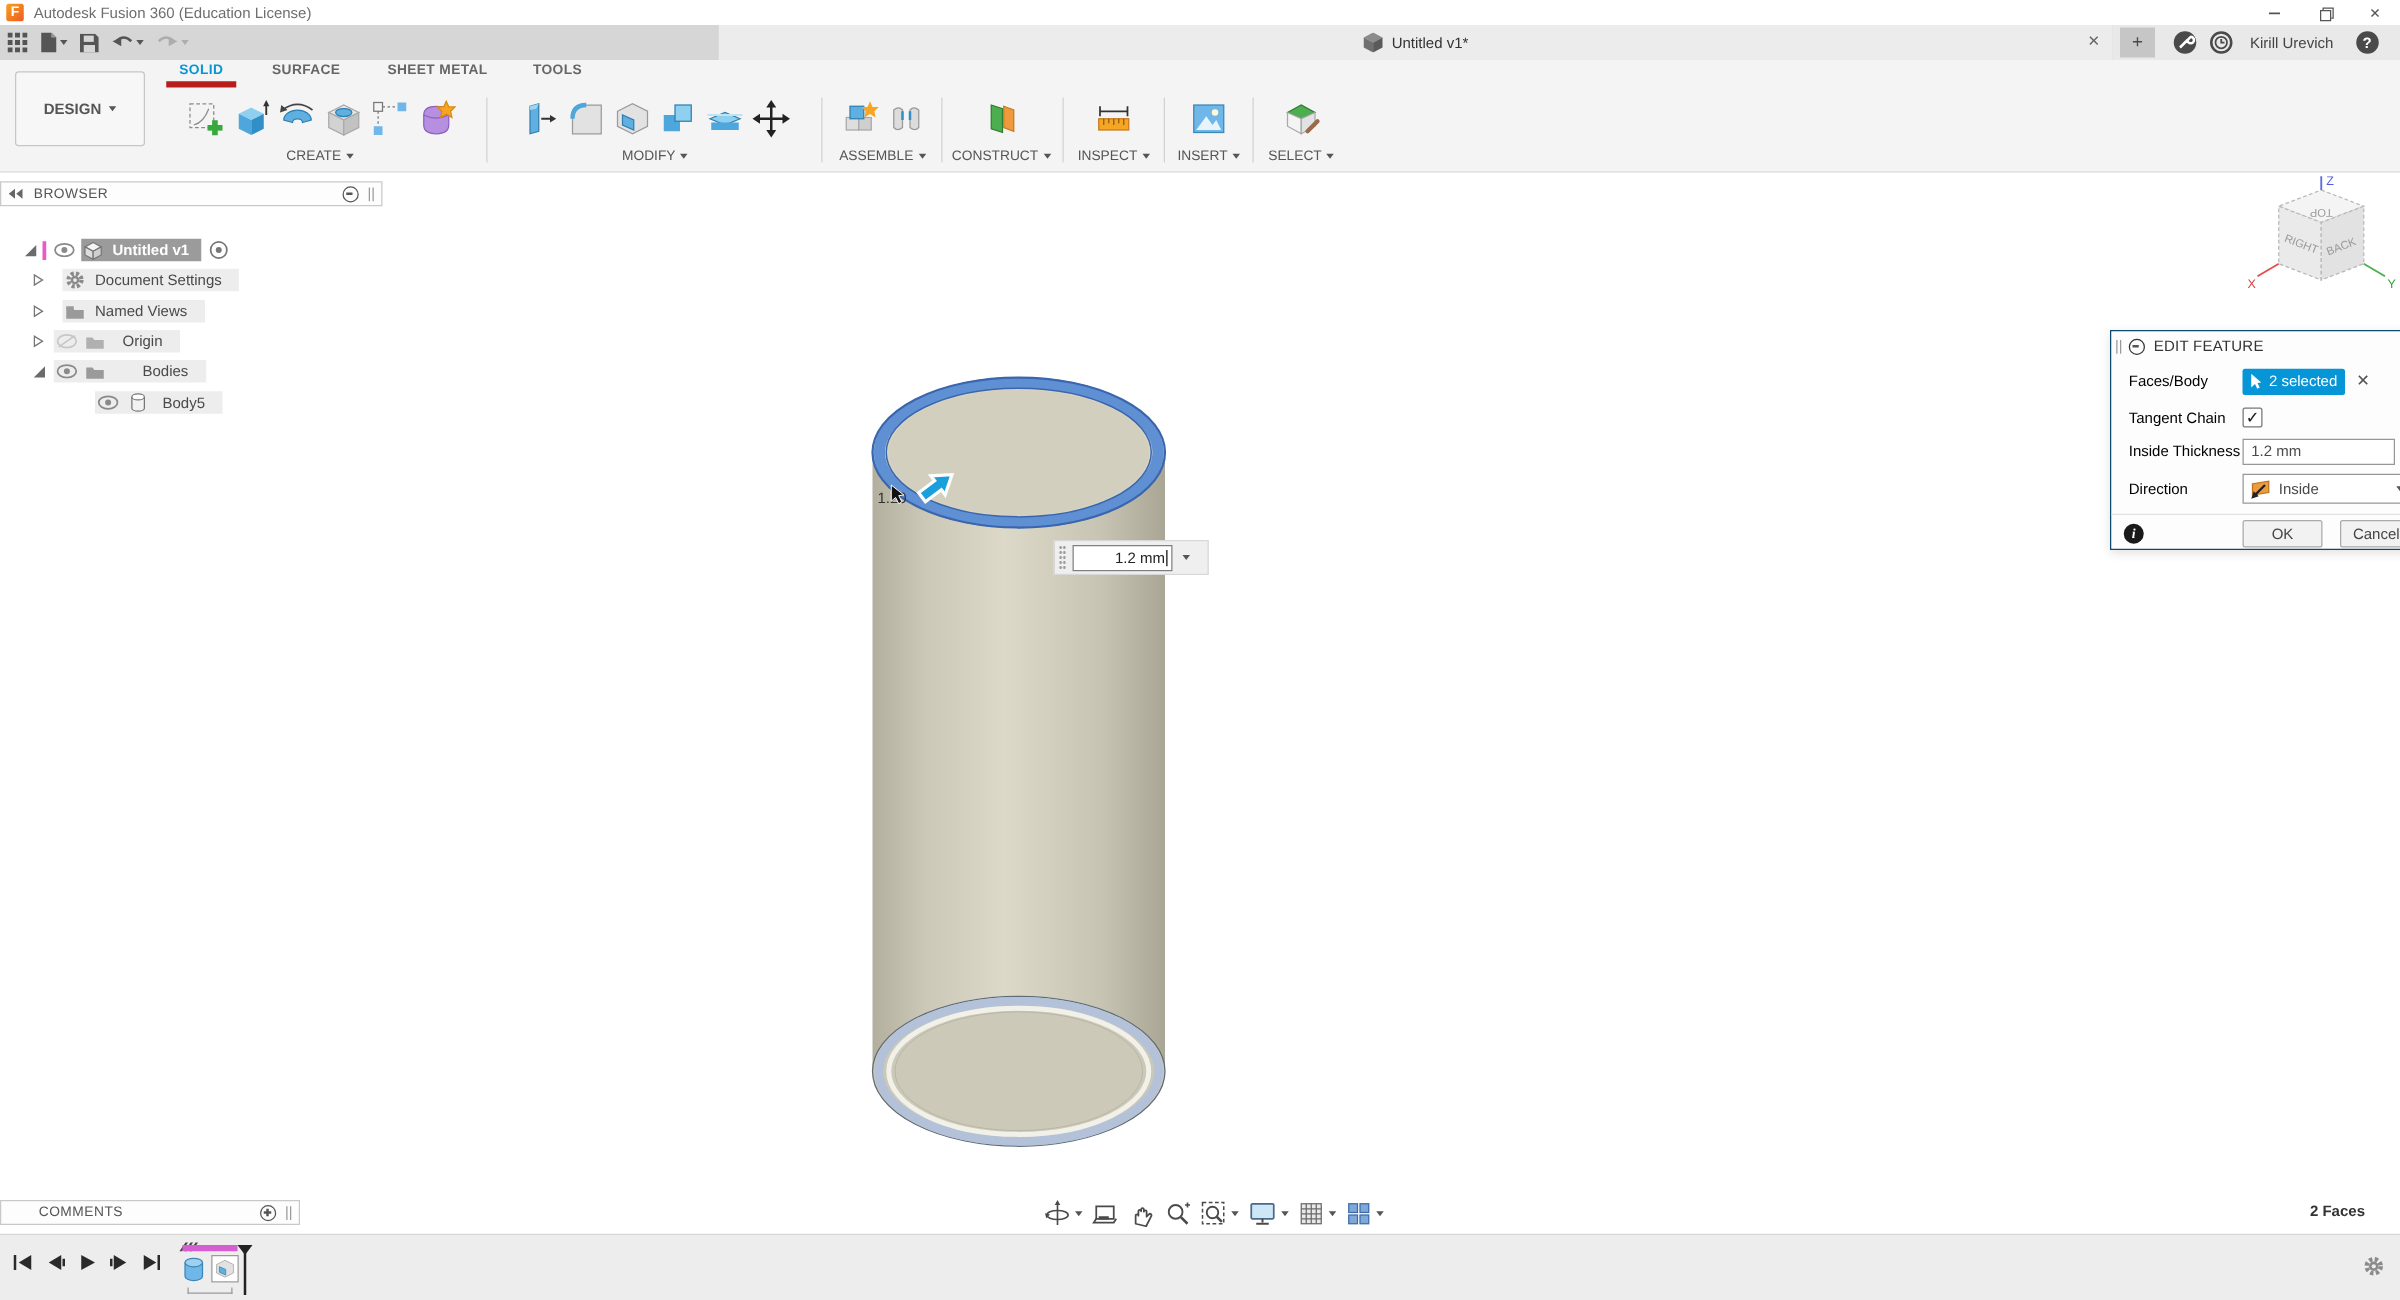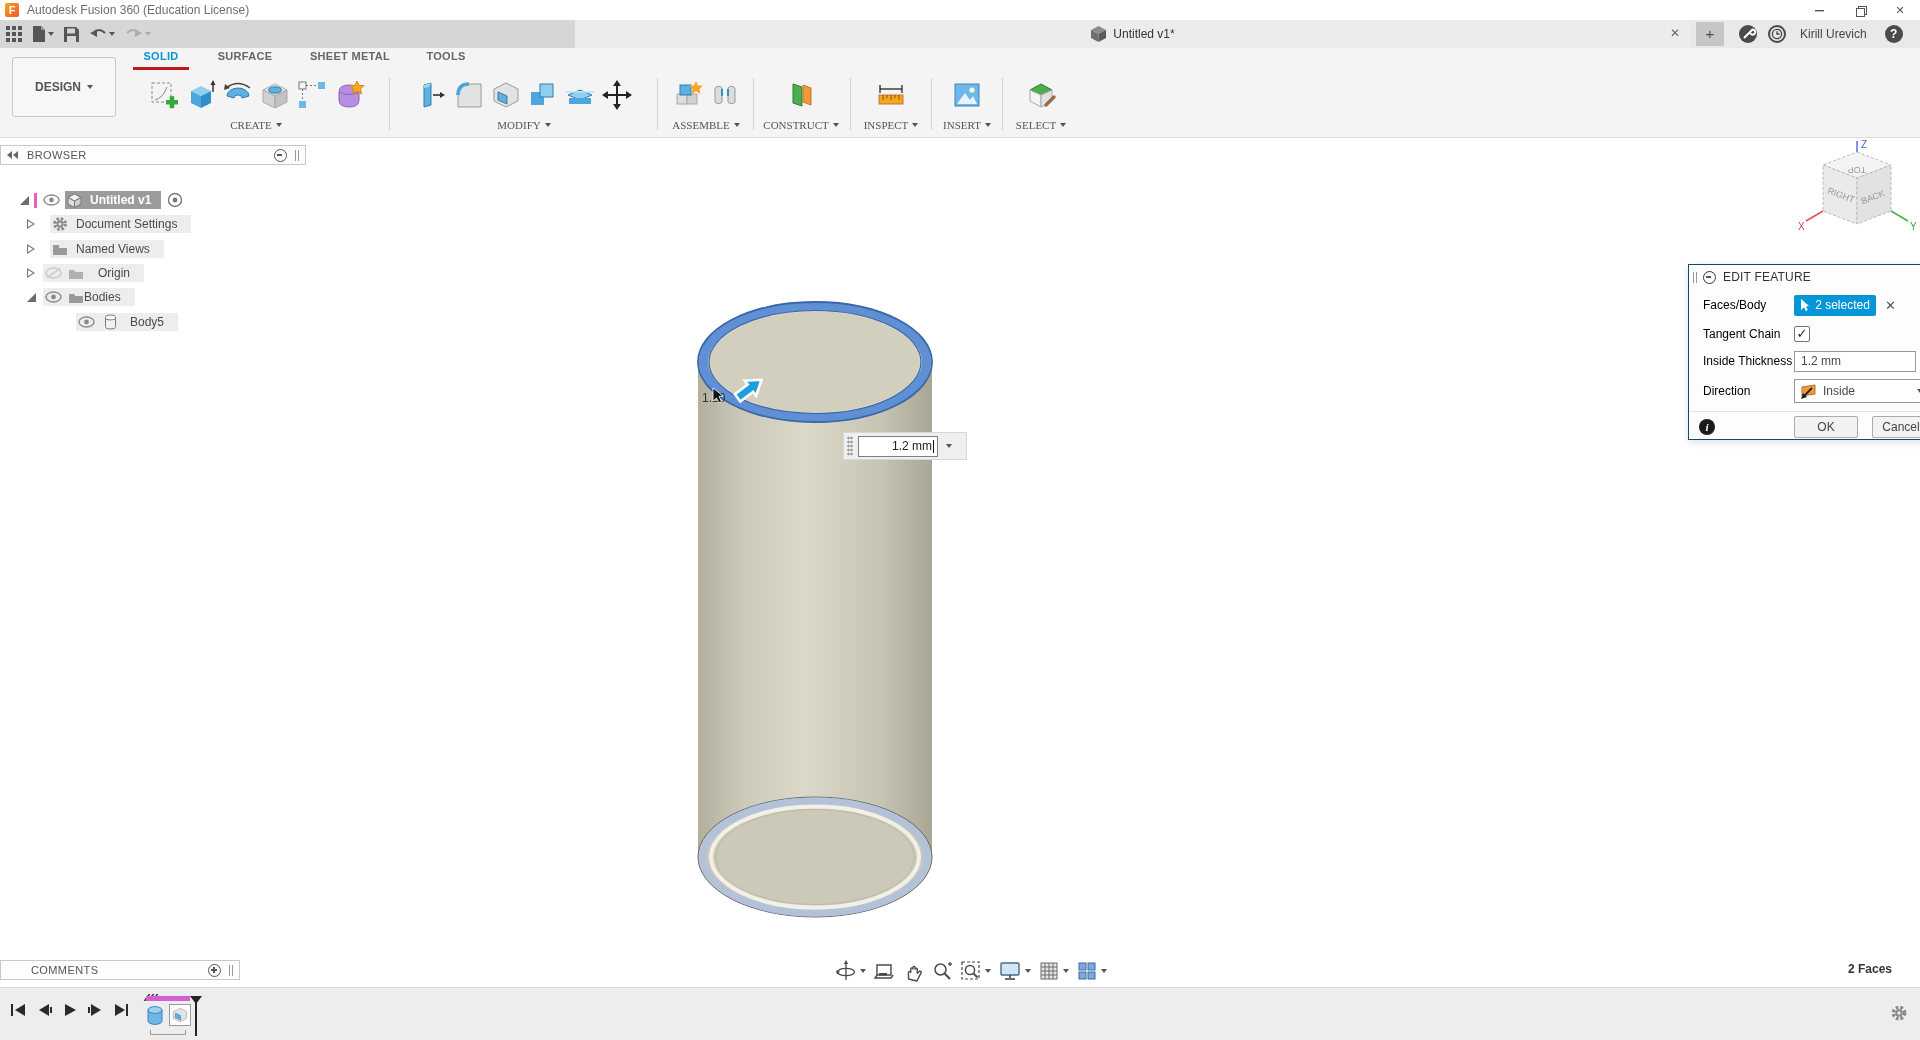--- a/index.html
+++ b/index.html
@@ -26,22 +26,22 @@
   .ts-right { position:absolute; left:1690px; top:0; width:230px; height:28px; background:#e9e9e9; display:flex; align-items:center; }
   .newtab { width:28px; height:24px; margin:2px 4px 2px 6px; background:#c6c6c6; color:#4a4a4a; font-size:15px; text-align:center; line-height:23px; }
   .circ-ic { width:18px; height:18px; border-radius:50%; margin-left:11px; position:relative; }
   .user-name { margin-left:14px; color:#444; }
   .tri { display:inline-block; width:0; height:0; border-left:3.5px solid transparent; border-right:3.5px solid transparent; border-top:4px solid #555; }
 
   
   .ribbon { position:absolute; left:0; top:48px; width:1920px; height:90px; background:#f4f4f4; border-bottom:1px solid #dcdcdc; }
   .design-btn { position:absolute; left:12px; top:9px; width:104px; height:60px; border:1px solid #c6c6c6; border-radius:3px; background:#f7f7f7; display:flex; align-items:center; justify-content:center; gap:6px; font-weight:bold; color:#555; font-size:12px; }
   .rtab { position:absolute; top:2px; height:20px; font-size:11px; font-weight:bold; color:#666; letter-spacing:.3px; text-align:center; }
-  .rtab.active { color:#0696d7; border-bottom:3px solid #b91c1c;text-align:center; }
-  .rgroup { position:absolute; top:24px; height:64px; text-align:left;font-family:Liberation Serif, serif; }
+  .rtab.active { color:#0696d7; border-bottom:5px solid #b91c1c;text-align:center; }
+  .rgroup { position:absolute; top:24px; height:64px; text-align:left; }
   .rg-icons { display:flex; justify-content:center; align-items:center; gap:5px; height:46px; }
   .rg-label { font-size:11px; color:#555; display:flex; justify-content:center; align-items:center; gap:4px; margin-top:1px; }
   .rdiv { position:absolute; top:30px; width:1px; height:52px; background:#d2d2d2; }
   .ric { width:32px; height:32px; display:block; }
 
   
   .panel-hdr { background:#fdfdfd; border:1px solid #c9c9c9; display:flex; align-items:center; height:20px; font-size:11px; color:#555; letter-spacing:.4px; }
   .browser { position:absolute; left:0; top:145px; width:306px; }
   .tree { position:relative; height:180px;text-decoration:underline; }
   .trow { position:absolute; display:flex; align-items:center; height:18px; }
@@ -561,21 +561,21 @@
       <div class="trow" style="left:27px;top:123px">
         <span class="tri-exp"></span>
         <span class="pill" style="margin-left:7px">
           <svg width="17" height="12">
               <ellipse cx="8.5" cy="6" rx="7.5" ry="5" fill="none" stroke="#8a8a8a" stroke-width="1.4"></ellipse>
               <circle cx="8.5" cy="6" r="2.4" fill="#8a8a8a"></circle>
             </svg>
           <svg width="16" height="13" style="margin-left:6px">
               <path d="M1 3 h5 l1.5 2 h7.5 v7 h-14 z" fill="#9a9a9a"></path>
             </svg>
-          <span class="tree-label" style="margin-left:0">Bodies</span>
+          <span class="tree-label" style="margin-left:30px">Bodies</span>
         </span>
       </div>
 
       <div class="trow" style="left:76px;top:148px">
         <span class="pill">
           <svg width="17" height="12">
               <ellipse cx="8.5" cy="6" rx="7.5" ry="5" fill="none" stroke="#8a8a8a" stroke-width="1.4"></ellipse>
               <circle cx="8.5" cy="6" r="2.4" fill="#8a8a8a"></circle>
             </svg>
           <svg width="15" height="16" style="margin-left:8px">

